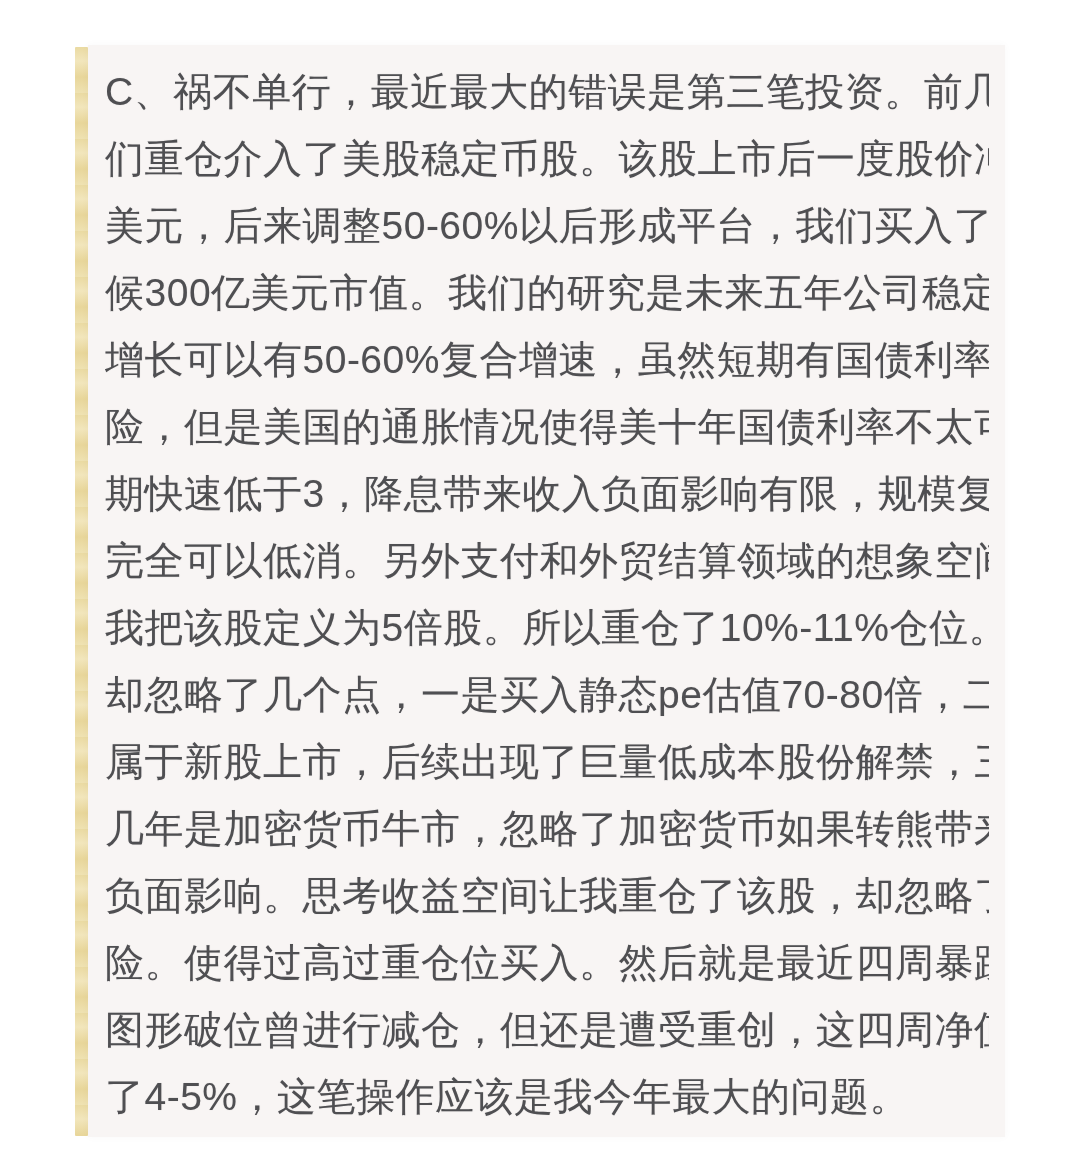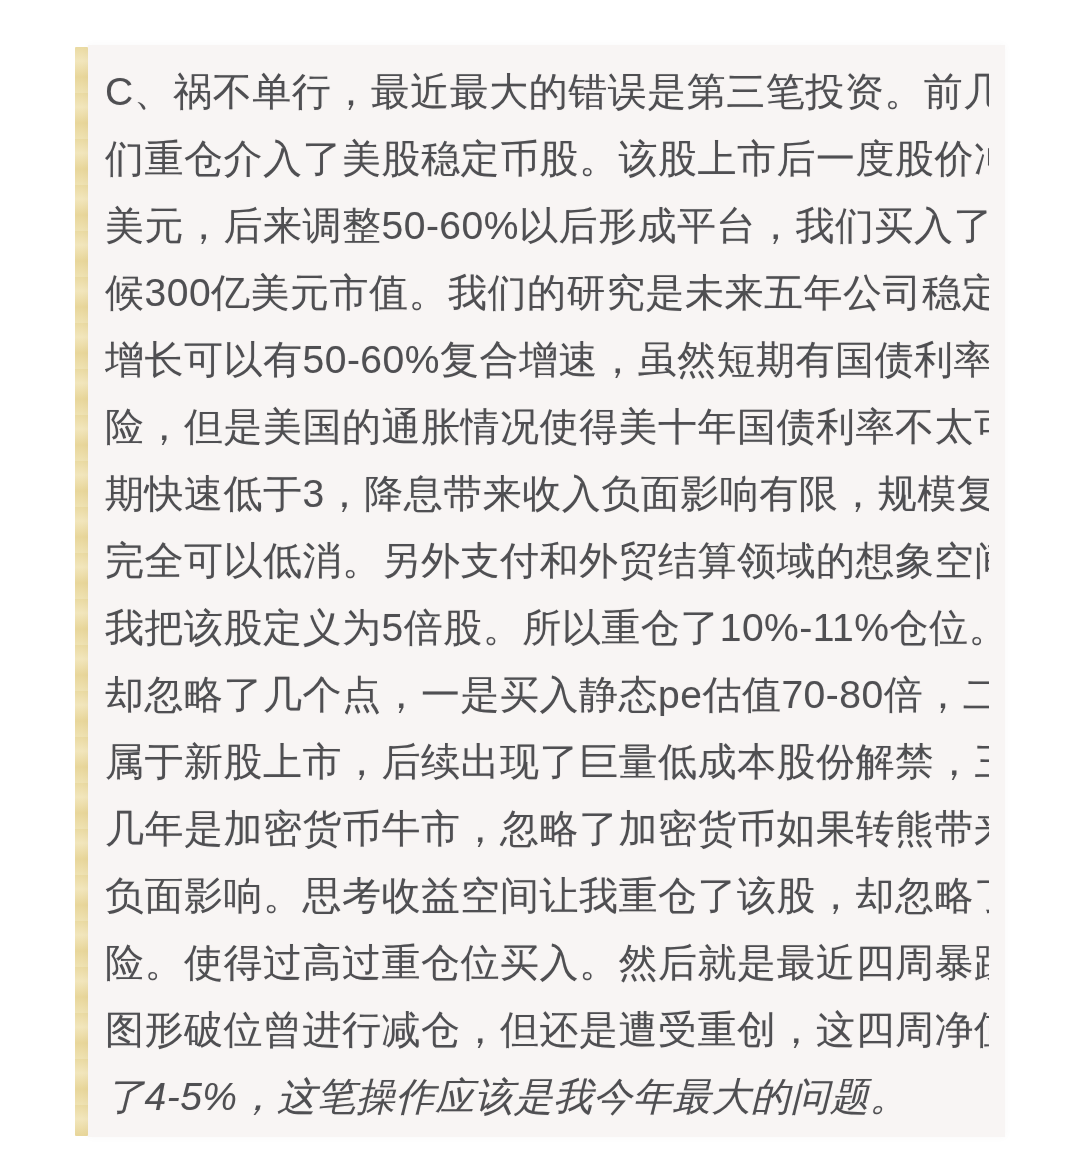--- a/index.html
+++ b/index.html
@@ -57,21 +57,20 @@
   .line {
     width: 100%;
     height: 67px;
     white-space: nowrap;
     text-align: justify;
     text-align-last: justify;
     overflow: hidden;
   }
   .line.last {
     text-align-last: left;
-    font-style: italic;
   }
 </style>
 </head>
 <body>
 
 <div class="page">
   <div class="stripe"></div>
   <div class="card">
     <div class="text-block">
       <div class="line">C、祸不单行，最近最大的错误是第三笔投资。前几个月我</div>

